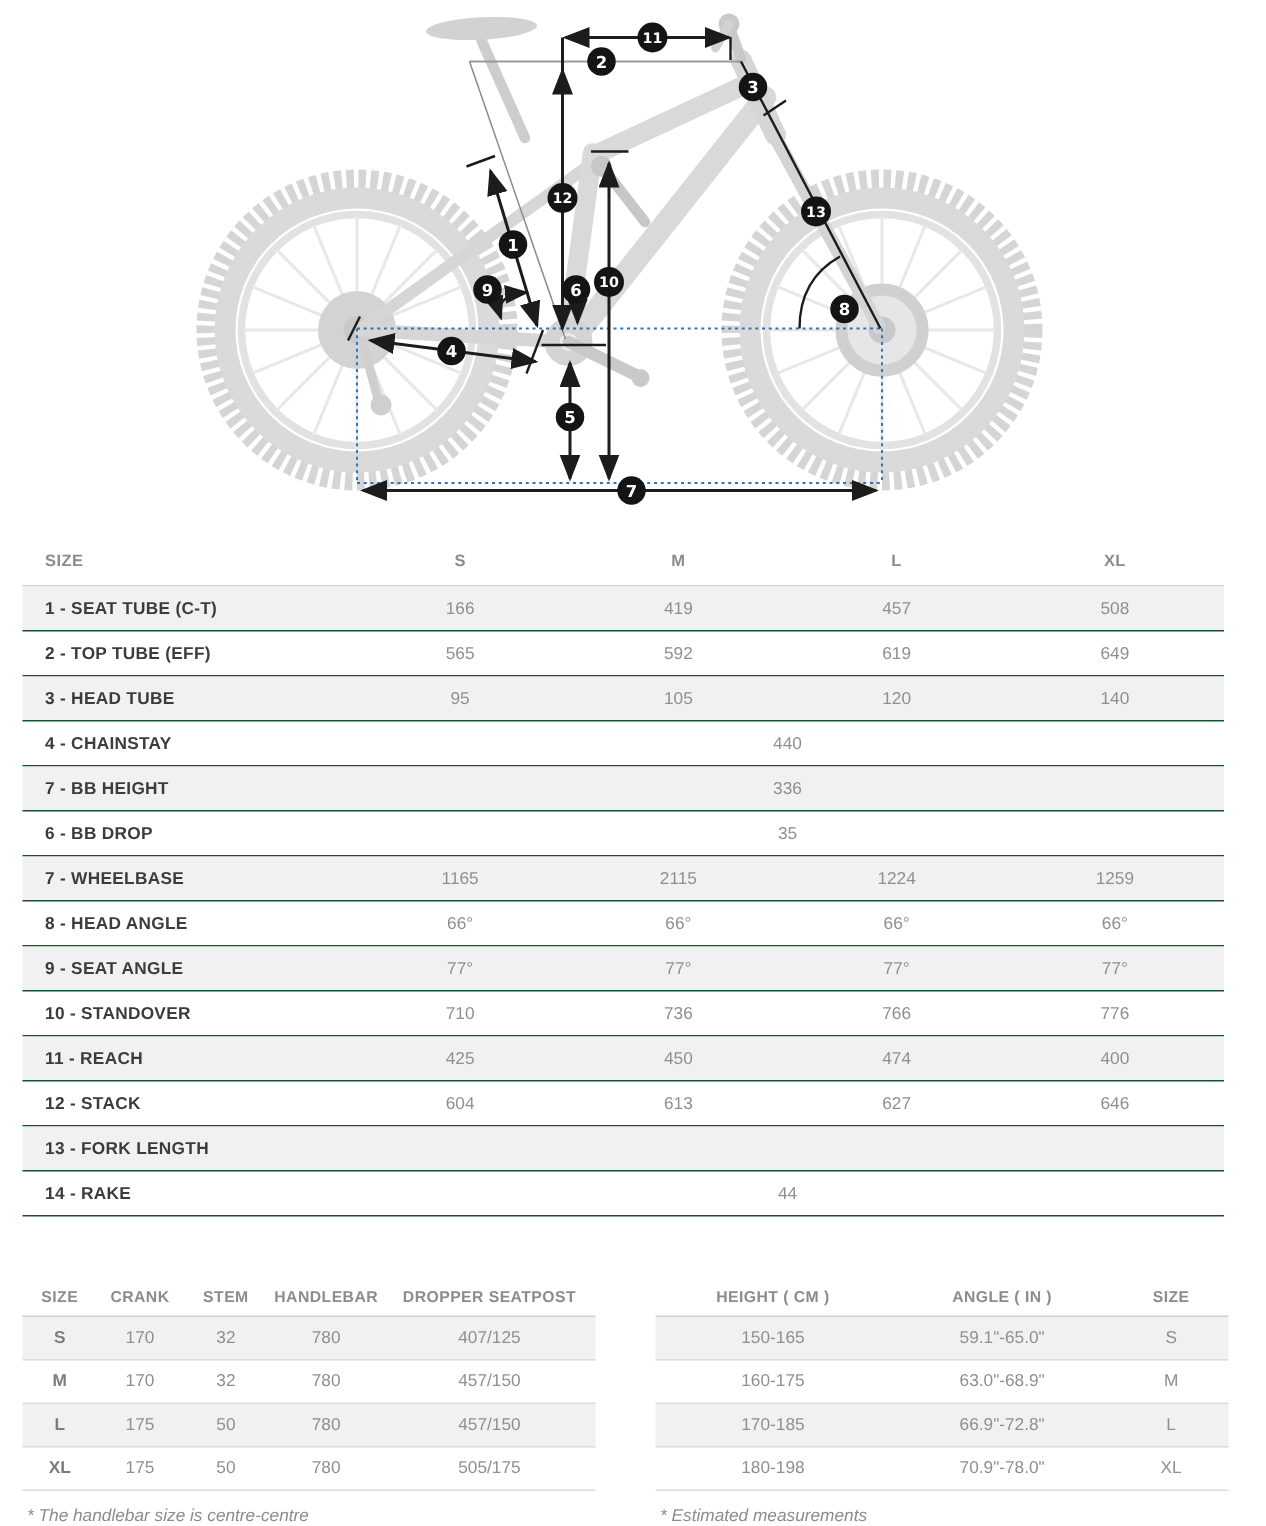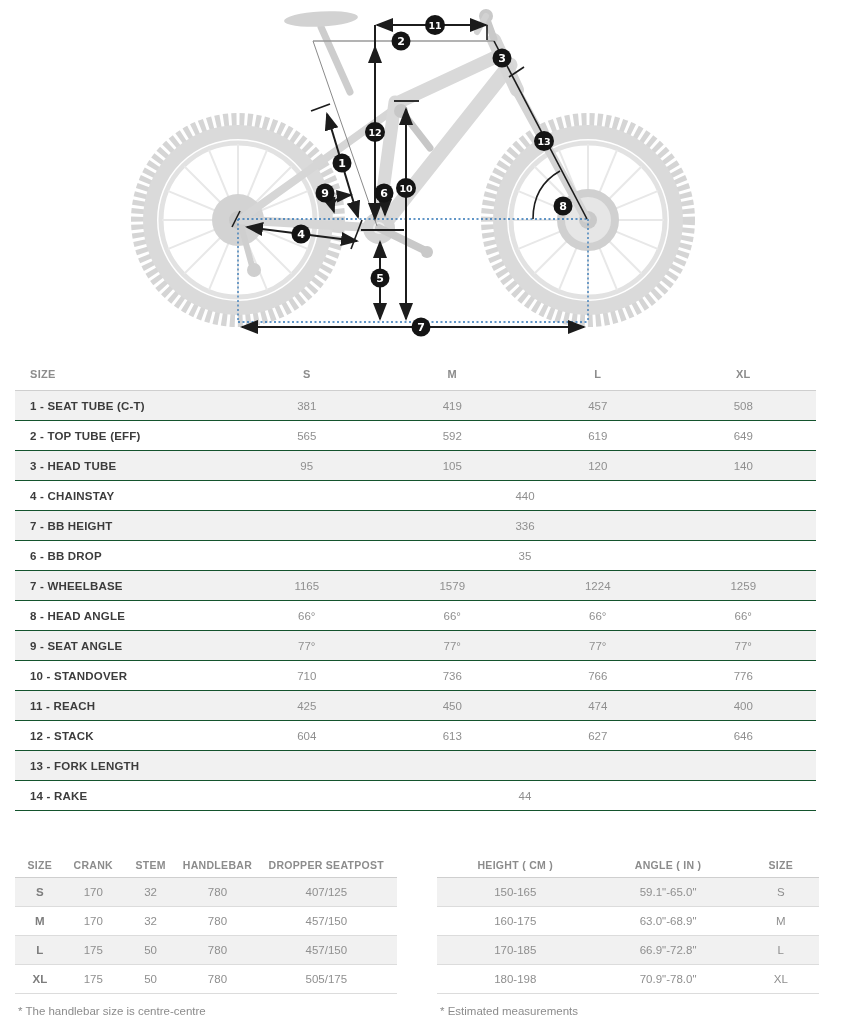--- a/index.html
+++ b/index.html
@@ -27,21 +27,21 @@
   .bhead{display:flex;align-items:center;height:24px;border-bottom:1px solid #cfcfcf;}
   .bhead .hcell{color:#8c8c8c;font-weight:bold;font-size:10.5px;letter-spacing:.3px;text-align:center;}
   .brow{display:flex;align-items:center;height:28px;border-bottom:1px solid #dcdcdc;color:#8f8f8f;}
   .brow.odd{background:#f1f1f1;}
   .bc{text-align:center;}
   
   .c0{width:13%;} .c1{width:15%;} .c2{width:15%;} .c3{width:20%;} .c4{width:37%;}
   .comp .brow .c0{font-weight:bold;color:#7d7d7d;}
   
   .r0{width:41%;} .r1{width:39%;} .r2{width:20%;}
-  .footnote{color:#8c8c8c;font-size:11.5px;margin-top:11px;padding-left:3px;}
+  .footnote{font-style:italic;color:#8c8c8c;font-size:11.5px;margin-top:11px;padding-left:3px;}
 </style>
 </head>
 <body>
 
 <div class="page">
 
   <div class="diagram">
     <svg width="844" height="356" viewBox="0 0 844 356">
       <defs>
         <marker id="ahE" orient="auto" markerWidth="9" markerHeight="8" refX="8" refY="3.5">
@@ -210,21 +210,21 @@
     <div class="geo-head">
       <div class="gl hcell">SIZE</div>
       <div class="gv hcell">S</div>
       <div class="gv hcell">M</div>
       <div class="gv hcell">L</div>
       <div class="gv hcell">XL</div>
     </div>
 
     <div class="geo-row odd">
       <div class="gl">1 - SEAT TUBE (C-T)</div>
-      <div class="gv">381</div>
+      <div class="gv">166</div>
       <div class="gv">419</div>
       <div class="gv">457</div>
       <div class="gv">508</div>
     </div>
     <div class="geo-row">
       <div class="gl">2 - TOP TUBE (EFF)</div>
       <div class="gv">565</div>
       <div class="gv">592</div>
       <div class="gv">619</div>
       <div class="gv">649</div>
@@ -244,21 +244,21 @@
       <div class="gl">7 - BB HEIGHT</div>
       <div class="gm">336</div>
     </div>
     <div class="geo-row">
       <div class="gl">6 - BB DROP</div>
       <div class="gm">35</div>
     </div>
     <div class="geo-row odd">
       <div class="gl">7 - WHEELBASE</div>
       <div class="gv">1165</div>
-      <div class="gv">1579</div>
+      <div class="gv">2115</div>
       <div class="gv">1224</div>
       <div class="gv">1259</div>
     </div>
     <div class="geo-row">
       <div class="gl">8 - HEAD ANGLE</div>
       <div class="gv">66°</div>
       <div class="gv">66°</div>
       <div class="gv">66°</div>
       <div class="gv">66°</div>
     </div>

